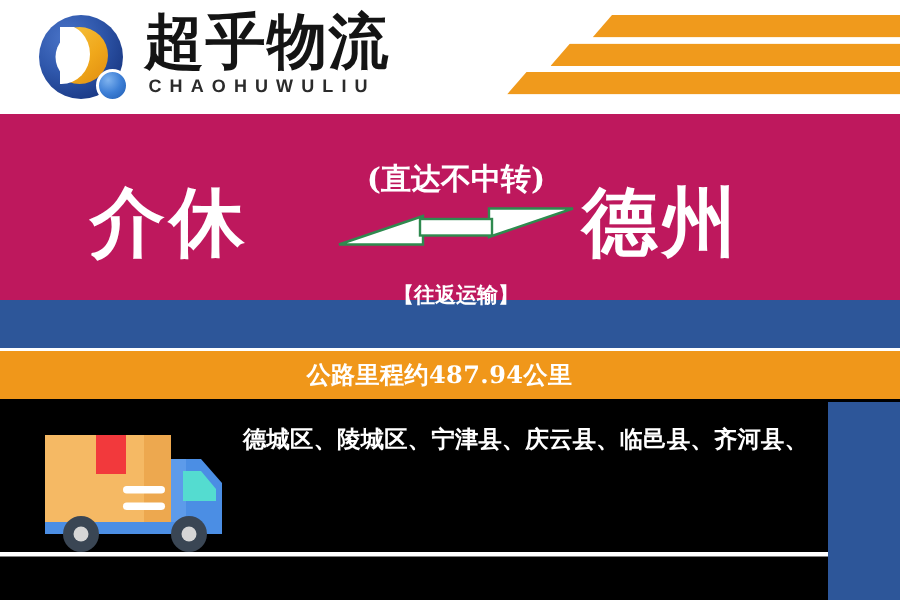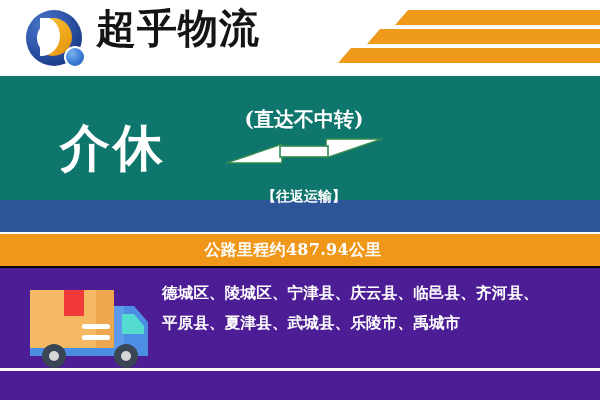--- a/index.html
+++ b/index.html
@@ -29,21 +29,21 @@
   .logo-py{position:absolute;left:99px;top:50px;font-size:12px;font-weight:bold;color:#2b2b2b;
     letter-spacing:5.4px;font-family:"Liberation Sans",sans-serif;white-space:nowrap;}
 
   .stripes{position:absolute;right:0;top:6px;width:262px;height:64px;}
   .stripe{position:absolute;right:0;height:15px;background:#f09a1c;}
   .stripe.s1{top:4px;width:205px; clip-path:polygon(13px 0,100% 0,100% 100%,0 100%);}
   .stripe.s2{top:23px;width:233px;clip-path:polygon(13px 0,100% 0,100% 100%,0 100%);}
   .stripe.s3{top:42px;width:262px;clip-path:polygon(13px 0,100% 0,100% 100%,0 100%);}
 
   
-  .route{position:absolute;left:0;top:76px;width:600px;height:124px;background:#0f766e;}
+  .route{position:absolute;left:0;top:76px;width:600px;height:124px;background:#be185d;}
 
   .city{position:absolute;top:34px;font-size:50px;font-weight:bold;color:#ffffff;
     font-family:"DejaVu Serif","Liberation Serif",serif;line-height:76px;letter-spacing:3px;white-space:nowrap;}
   .city.origin{left:60px;}
   .city.dest{left:388px;}
 
   .mid{position:absolute;left:222px;top:30px;width:164px;height:110px;}
   .mid-top{position:absolute;left:0;top:0;width:164px;text-align:center;font-size:20px;font-weight:bold;
     color:#ffffff;font-family:"DejaVu Serif","Liberation Serif",serif;white-space:nowrap;}
   .mid-bot{position:absolute;left:0;top:82px;width:164px;text-align:center;font-size:14px;font-weight:bold;
@@ -54,21 +54,21 @@
 
   
   .dist-bar{position:absolute;left:0;top:232px;width:600px;height:36px;background:#f0971a;
     border-top:2px solid #ffffff;border-bottom:2px solid #000000;box-sizing:border-box;
     display:flex;align-items:center;justify-content:center;}
   .dist-bar .txt{font-size:16px;font-weight:bold;color:#ffffff;white-space:nowrap;
     font-family:"DejaVu Serif","Liberation Serif",serif;letter-spacing:0.3px;}
   .dist-bar .gap{display:inline-block;width:14px;}
 
   
-  .coverage{position:absolute;left:0;top:268px;width:600px;height:132px;background:#4c1d95;overflow:hidden;}
+  .coverage{position:absolute;left:0;top:268px;width:552px;height:132px;background:#000000;overflow:hidden;}
   .road{position:absolute;left:0;top:100px;width:600px;height:3px;background:#ffffff;}
 
   .areas{position:absolute;left:162px;top:10px;width:424px;}
   .areas .line{font-size:15.5px;font-weight:bold;color:#ffffff;line-height:30px;white-space:nowrap;
     font-family:"DejaVu Serif","Liberation Serif",serif;letter-spacing:0.2px;}
 
   
   .truck{position:absolute;left:26px;top:14px;width:132px;height:92px;}
   .truck svg{display:block;}
 </style>
@@ -80,20 +80,21 @@
   <div class="header">
 
     <div class="logo-mark">
       <div class="logo-ring"></div>
       <div class="logo-hole"></div>
       <div class="logo-crescent"></div>
       <div class="logo-dot"></div>
     </div>
 
     <div class="logo-cn">超乎物流</div>
+    <div class="logo-py">CHAOHUWULIU</div>
 
     <div class="stripes">
       <div class="stripe s1"></div>
       <div class="stripe s2"></div>
       <div class="stripe s3"></div>
     </div>
   </div>
 
   <div class="route">
 
@@ -108,20 +109,21 @@
             <polygon points="2,31 58,12 58,31"></polygon>
             <polygon points="158,7 102,7 102,26"></polygon>
             <rect x="56" y="14" width="48" height="11"></rect>
           </g>
         </svg>
       </div>
 
       <div class="mid-bot">【往返运输】</div>
     </div>
 
+    <div class="city dest">德州</div>
   </div>
 
   <div class="dist-bar">
     <span class="txt">公路里程约487.94公里</span>
     <span class="gap"></span>
   </div>
 
   <div class="coverage">
 
     <div class="truck">
@@ -144,19 +146,18 @@
 
         <circle cx="28" cy="74" r="12" fill="#3a4654"></circle>
         <circle cx="28" cy="74" r="5" fill="#d6d6d6"></circle>
         <circle cx="100" cy="74" r="12" fill="#3a4654"></circle>
         <circle cx="100" cy="74" r="5" fill="#d6d6d6"></circle>
       </svg>
     </div>
 
     <div class="areas">
       <div class="line">德城区、陵城区、宁津县、庆云县、临邑县、齐河县、</div>
-      <div class="line">平原县、夏津县、武城县、乐陵市、禹城市</div>
     </div>
 
     <div class="road"></div>
   </div>
 
 </div>
 
 </body></html>

